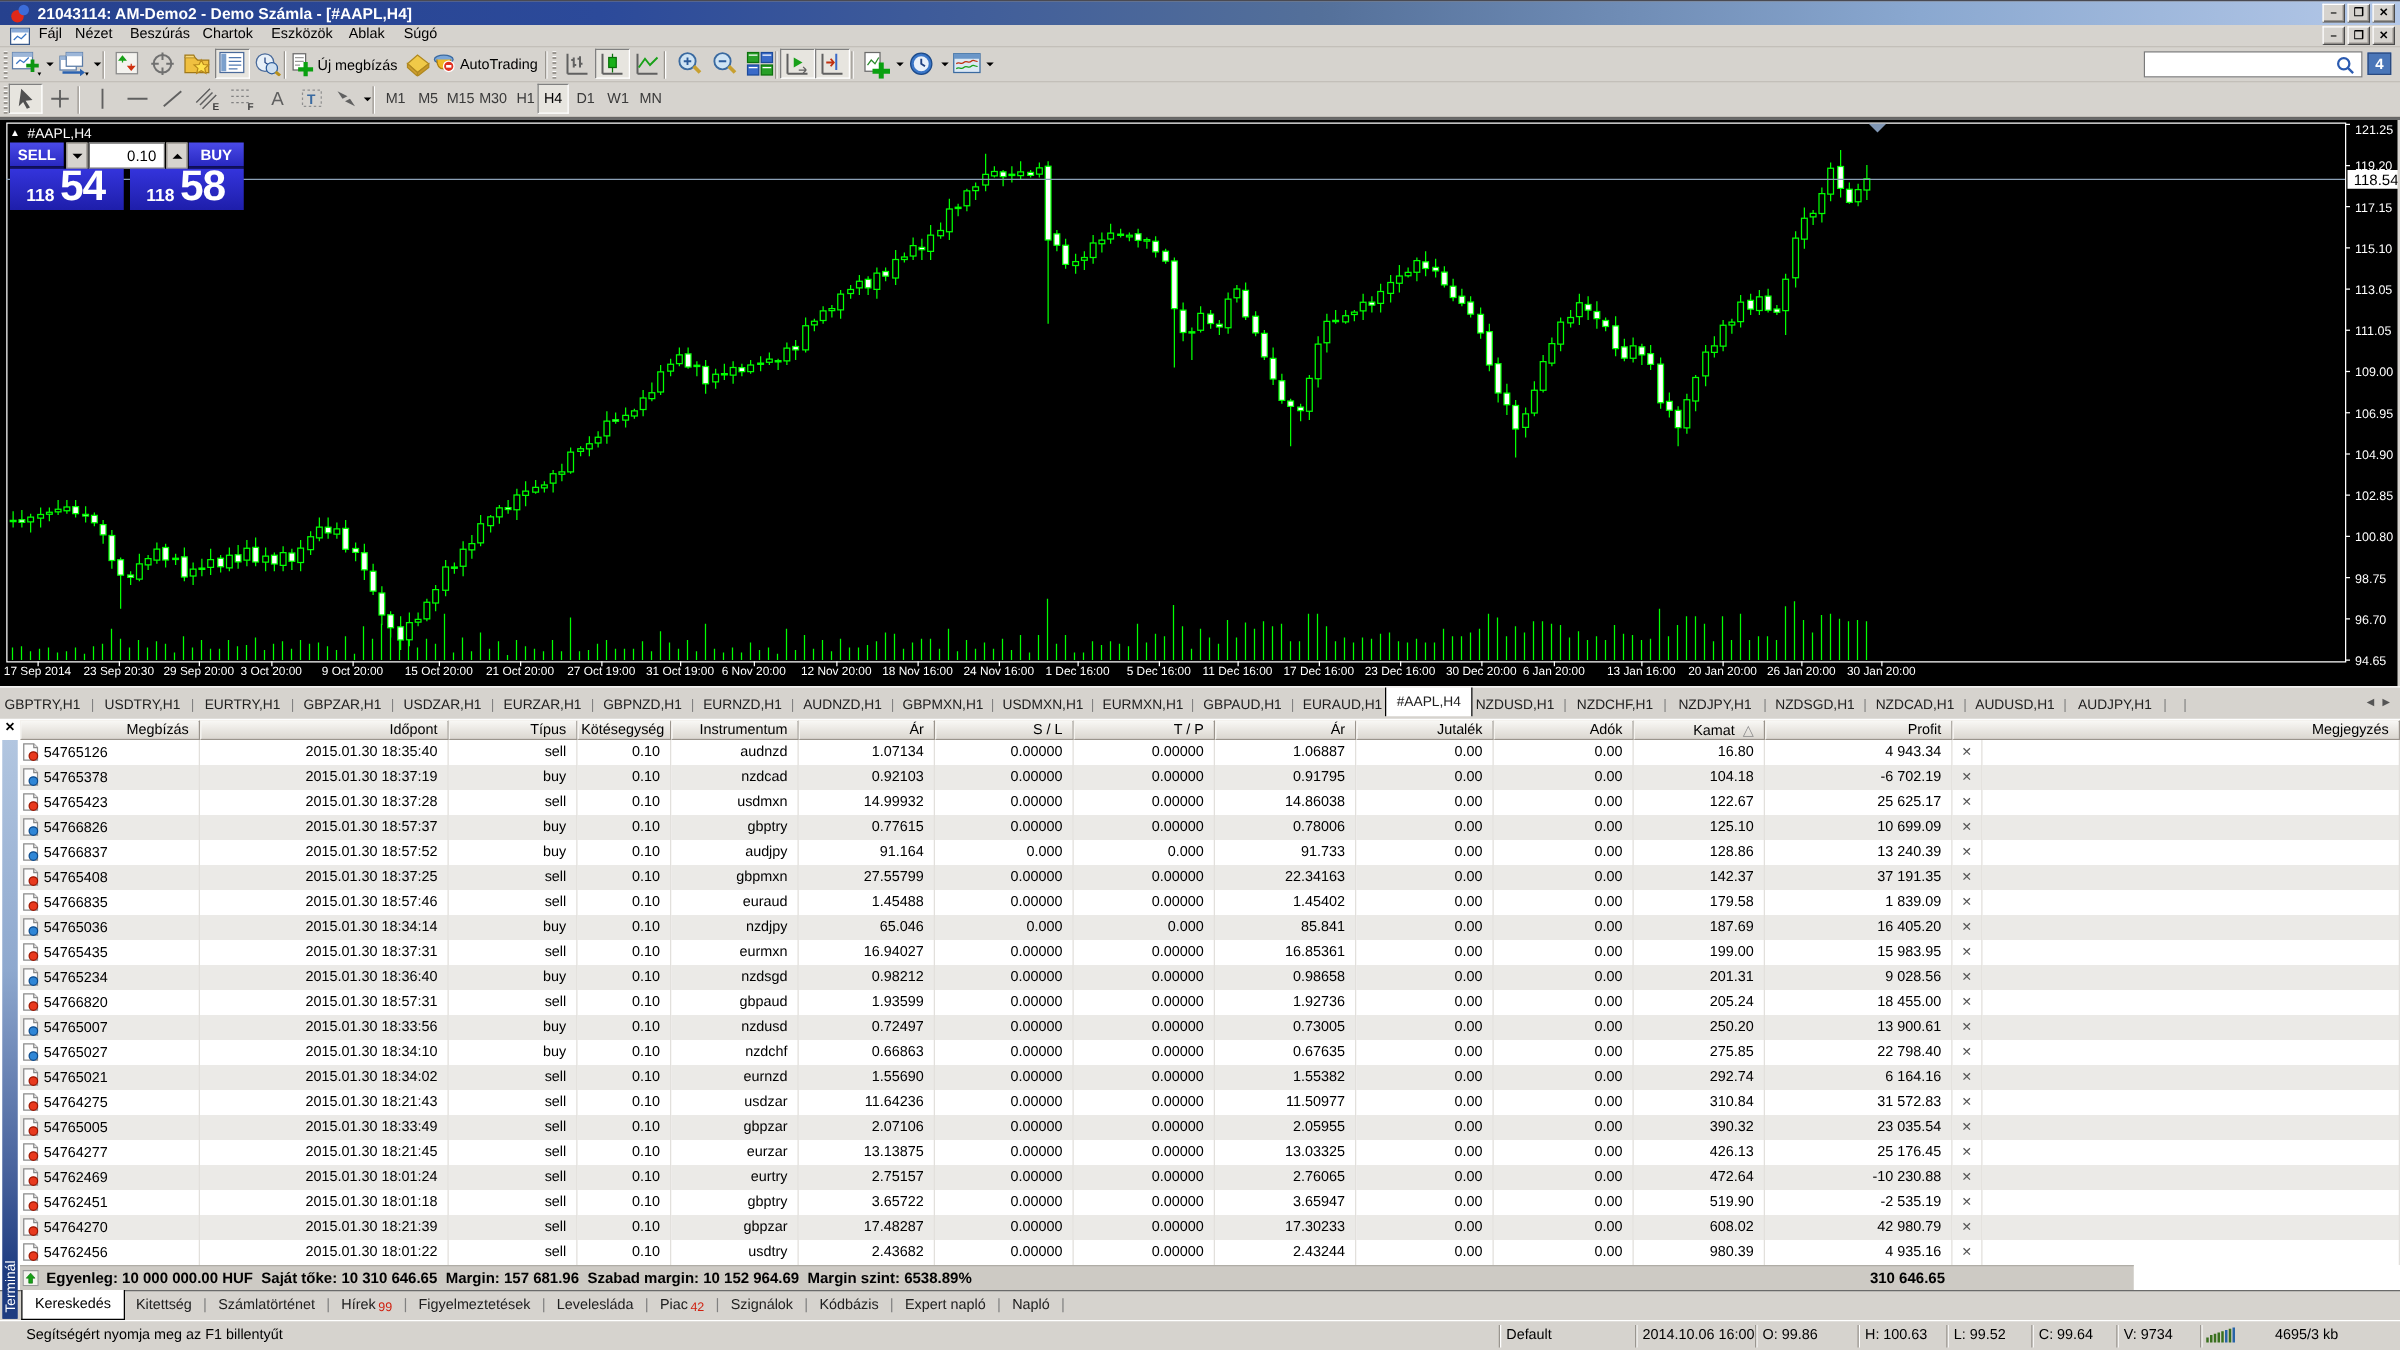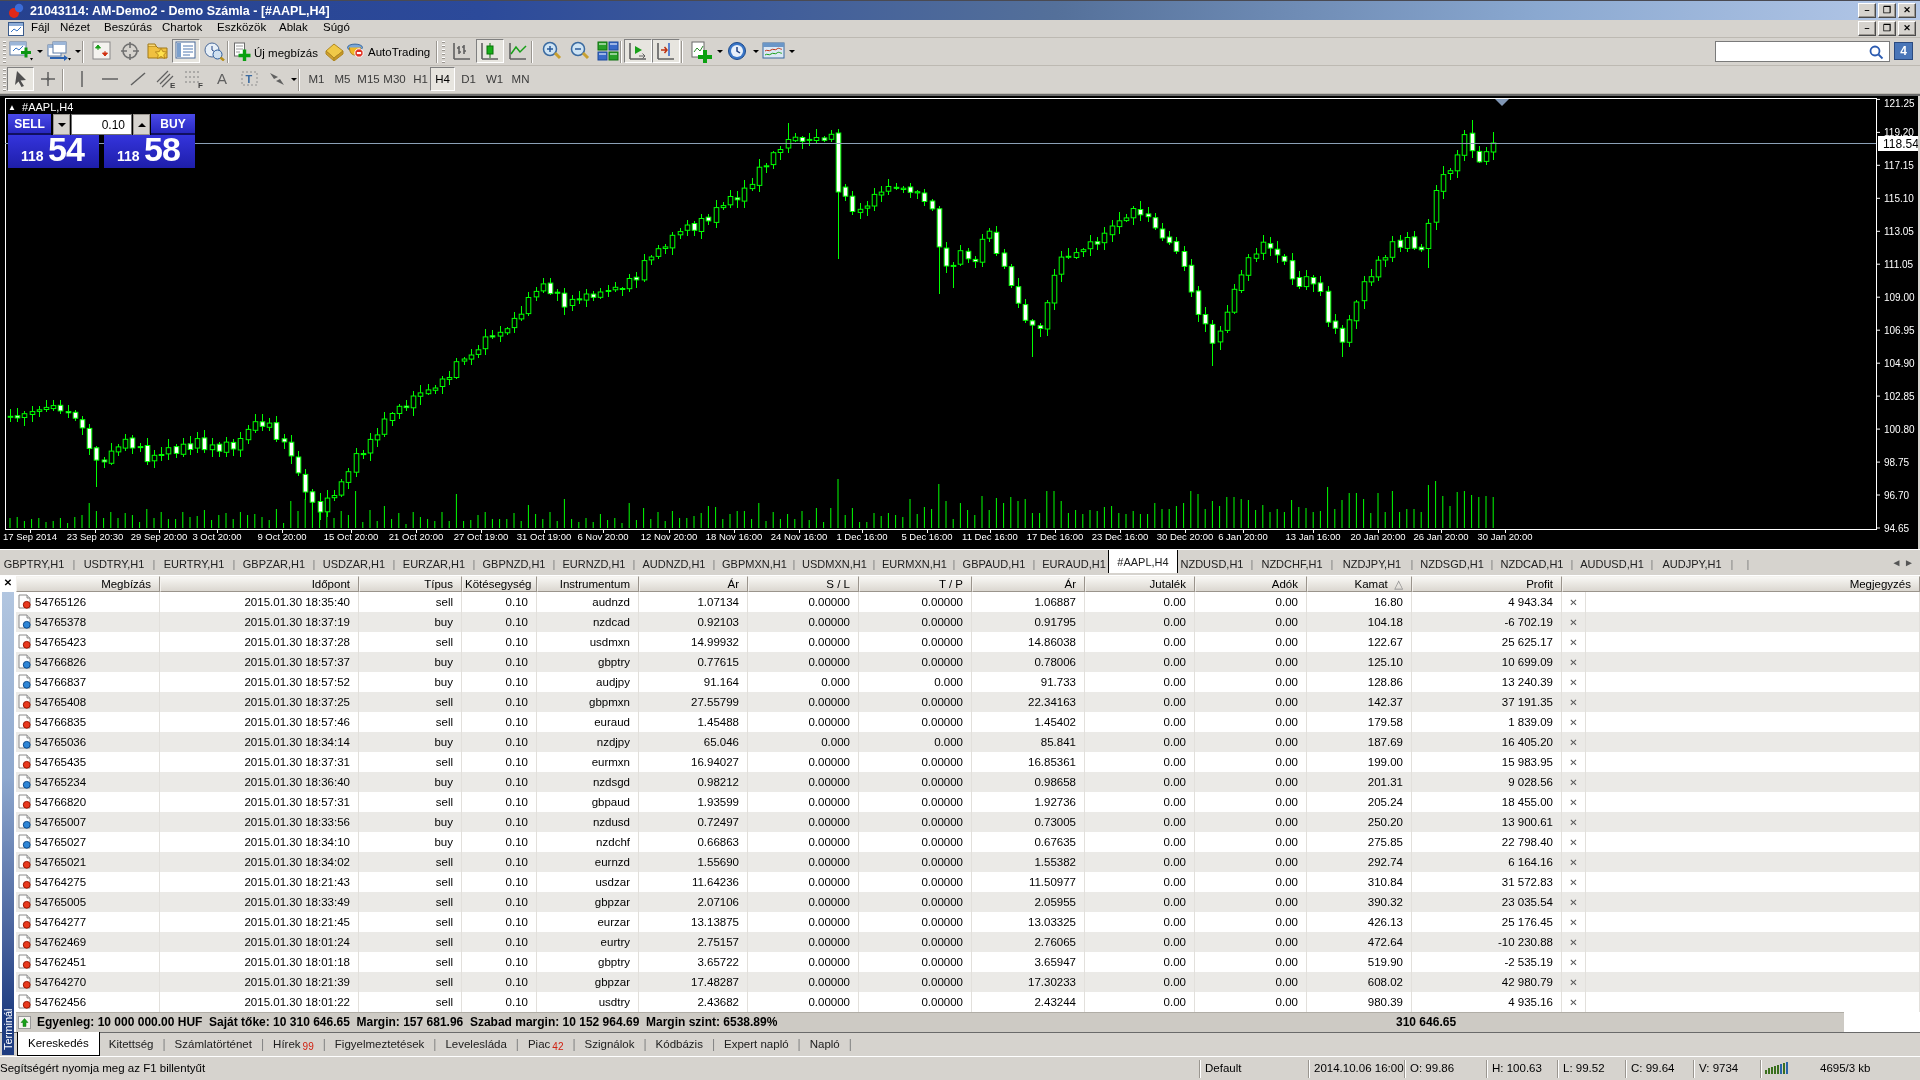--- a/index.html
+++ b/index.html
@@ -84,26 +84,26 @@
 background:linear-gradient(#f8f7f4,#dbd7d0);border:1px solid;
 border-color:#f4f2ee #9a948c #9a948c #f4f2ee;white-space:nowrap;overflow:hidden}
 #ttable th.l {text-align:right;padding-left:8px}
 #ttable td {height:20px;text-align:right;padding:0 8px 0 2px;white-space:nowrap;
 overflow:hidden;border-right:1px solid #e2e0dc}
 #ttable td.c0 {text-align:left;padding-left:2px}
 #ttable td.xx {color:#555;font-size:10px;padding:0 4px;text-align:center}
 #ttable tr.alt td {background:#ebeae7}
 .ic {display:inline-block;width:17px;vertical-align:middle;position:relative;top:-1px}
 .ic svg {vertical-align:middle}
-#summary {position:absolute;left:16px;top:437px;width:1828px;height:20px;
+#summary {position:absolute;left:16px;top:437px;width:1691px;height:20px;
 background:#cdcac4;border-top:1px solid #b0ada6;font-size:12px;font-weight:bold;
 line-height:19px;white-space:nowrap}
 #summary .sicon {position:absolute;left:2px;top:3px}
 #summary .stxt {position:absolute;left:21px}
-#summary .prof {position:absolute;left:1380px;width:160px;}
+#summary .prof {position:absolute;left:1380px;width:160px;text-align:right}
 #btabs {position:absolute;left:0;top:1032px;width:1920px;height:24px;background:#d6d3ce;
 border-top:1px solid #6a6a6a;font-size:12px;white-space:nowrap}
 .btab {display:inline-block;padding:0 9px;line-height:22px;color:#202020;font-size:11.5px}
 .btab.bactive {background:#fff;border:1px solid #000;border-top:none;font-weight:normal;
 color:#000;padding:0 10px;position:relative;top:-1px;line-height:23px;margin-left:17px;font-size:11.5px}
 .bsep {color:#808080}
 .cnt {color:#d02010;font-size:10px;font-weight:normal;vertical-align:-2px;margin-left:2px}
 #status {position:absolute;left:0;top:1056px;width:1920px;height:24px;background:#d6d3ce;
 border-top:1px solid #fff;font-size:11.5px;color:#000;line-height:23px}
 #status .itm {position:absolute;top:0}
@@ -1372,21 +1372,21 @@
 
 <div id="btabs"><span class="btab bactive">Kereskedés</span><span class="btab">Kitettség</span><span class="bsep">|</span><span class="btab">Számlatörténet</span><span class="bsep">|</span><span class="btab">Hírek<span class="cnt">99</span></span><span class="bsep">|</span><span class="btab">Figyelmeztetések</span><span class="bsep">|</span><span class="btab">Levelesláda</span><span class="bsep">|</span><span class="btab">Piac<span class="cnt">42</span></span><span class="bsep">|</span><span class="btab">Szignálok</span><span class="bsep">|</span><span class="btab">Kódbázis</span><span class="bsep">|</span><span class="btab">Expert napló</span><span class="bsep">|</span><span class="btab">Napló</span><span class="bsep">|</span></div>
 <div id="capt"><svg width="12" height="463">
         <text x="-458" y="10" transform="rotate(-90)" font-family="'Liberation Sans',sans-serif" font-size="11" fill="#fff">Terminál</text>
       </svg></div>
 <div id="capt"><svg width="12" height="463">
         <text x="-458" y="10" transform="rotate(-90)" font-family="'Liberation Sans',sans-serif" font-size="11" fill="#fff">Terminál</text>
       </svg></div>
 
 <div id="status">
- <span class="itm" style="left:0">Segítségért nyomja meg az F1 billentyűt</span>
+ <span class="itm" style="left:21px">Segítségért nyomja meg az F1 billentyűt</span>
  <span class="sdiv" style="left:1199px"></span>
  <span class="itm" style="left:1205px">Default</span>
  <span class="sdiv" style="left:1308px"></span>
  <span class="itm" style="left:1314px">2014.10.06 16:00</span>
  <span class="sdiv" style="left:1404px"></span>
  <span class="itm" style="left:1410px">O: 99.86</span>
  <span class="sdiv" style="left:1486px"></span>
  <span class="itm" style="left:1492px">H: 100.63</span>
  <span class="sdiv" style="left:1557px"></span>
  <span class="itm" style="left:1563px">L: 99.52</span>

